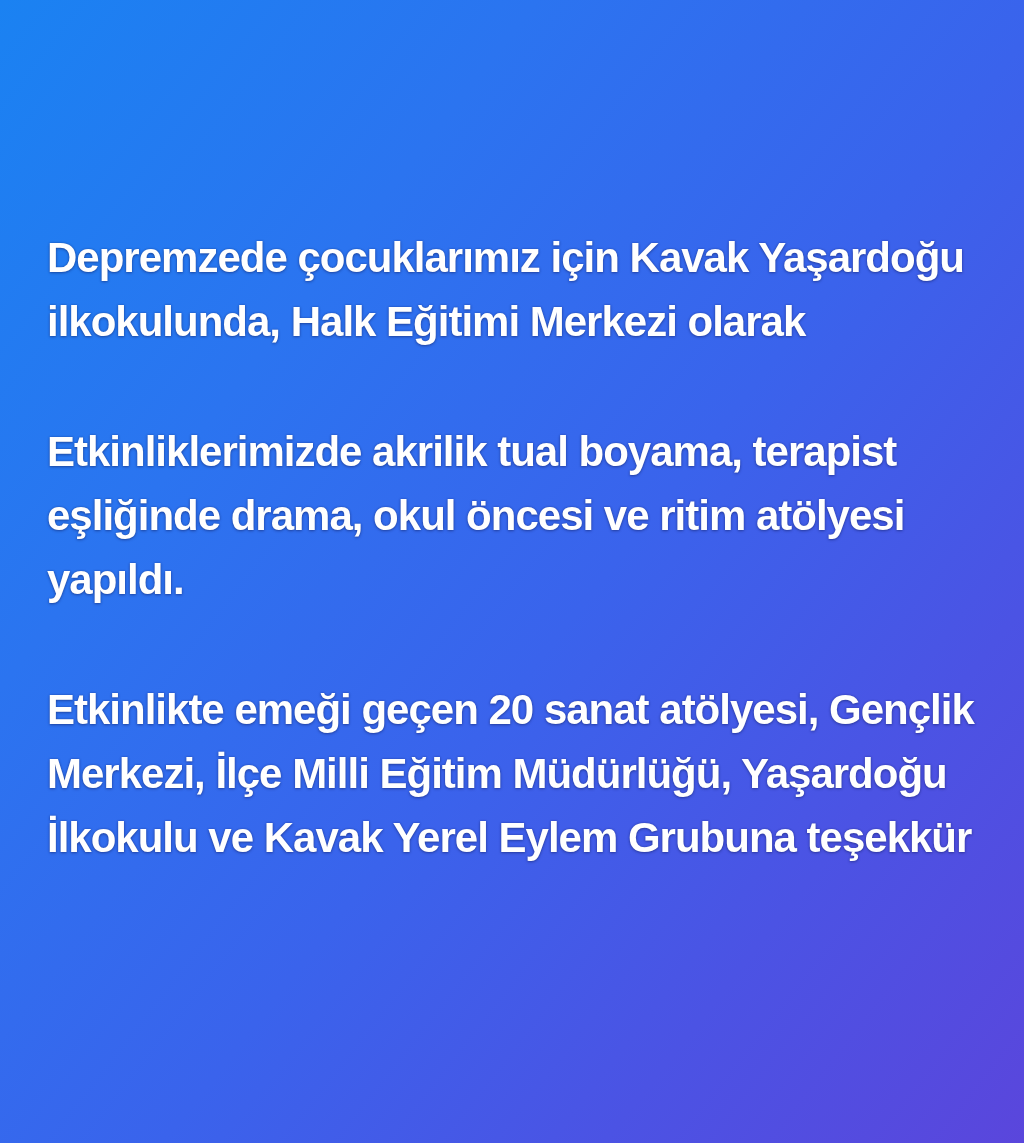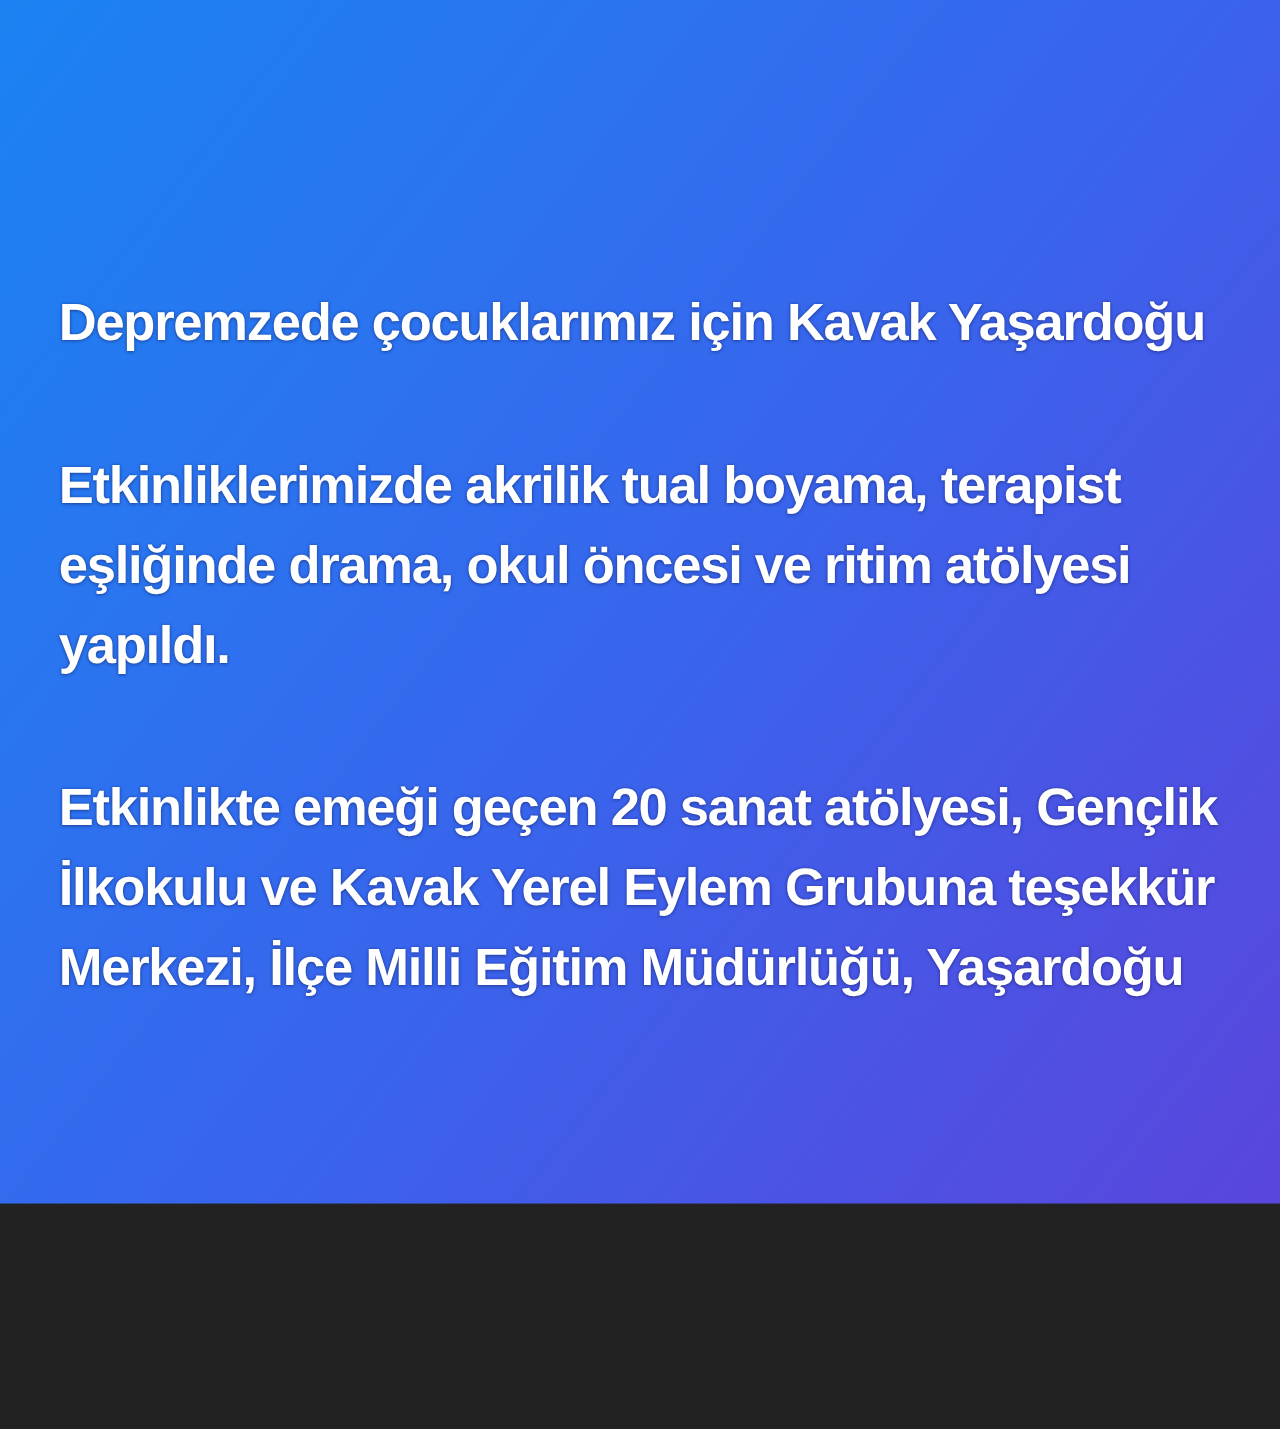--- a/index.html
+++ b/index.html
@@ -3,21 +3,21 @@
 <meta charset="utf-8">
 <style>
   html, body {
     margin: 0;
     padding: 0;
     background: #222;
   }
   .canvas {
     position: relative;
     width: 1024px;
-    height: 963px;
+    height: 1143px;
     overflow: hidden;
     background: linear-gradient(128deg,
       #1a82f2 0%,
       #2b74f0 28%,
       #3a63ec 55%,
       #4b53e4 78%,
       #5a46dc 100%);
     font-family: "Liberation Sans", sans-serif;
   }
   .text-block {
@@ -44,28 +44,29 @@
   }
 </style>
 </head>
 <body>
 
 <div class="canvas">
   <div class="text-block">
 
     <div class="paragraph">
       <div class="line">Depremzede çocuklarımız için Kavak Yaşardoğu</div>
+      <div class="line">ilkokulunda, Halk Eğitimi Merkezi olarak</div>
     </div>
 
     <div class="paragraph">
       <div class="line">Etkinliklerimizde akrilik tual boyama, terapist</div>
       <div class="line">eşliğinde drama, okul öncesi ve ritim atölyesi</div>
       <div class="line">yapıldı.</div>
     </div>
 
     <div class="paragraph">
       <div class="line">Etkinlikte emeği geçen 20 sanat atölyesi, Gençlik</div>
+      <div class="line">Merkezi, İlçe Milli Eğitim Müdürlüğü, Yaşardoğu</div>
       <div class="line">İlkokulu ve Kavak Yerel Eylem Grubuna teşekkür</div>
-      <div class="line">Merkezi, İlçe Milli Eğitim Müdürlüğü, Yaşardoğu</div>
     </div>
 
   </div>
 </div>
 
 </body></html>

